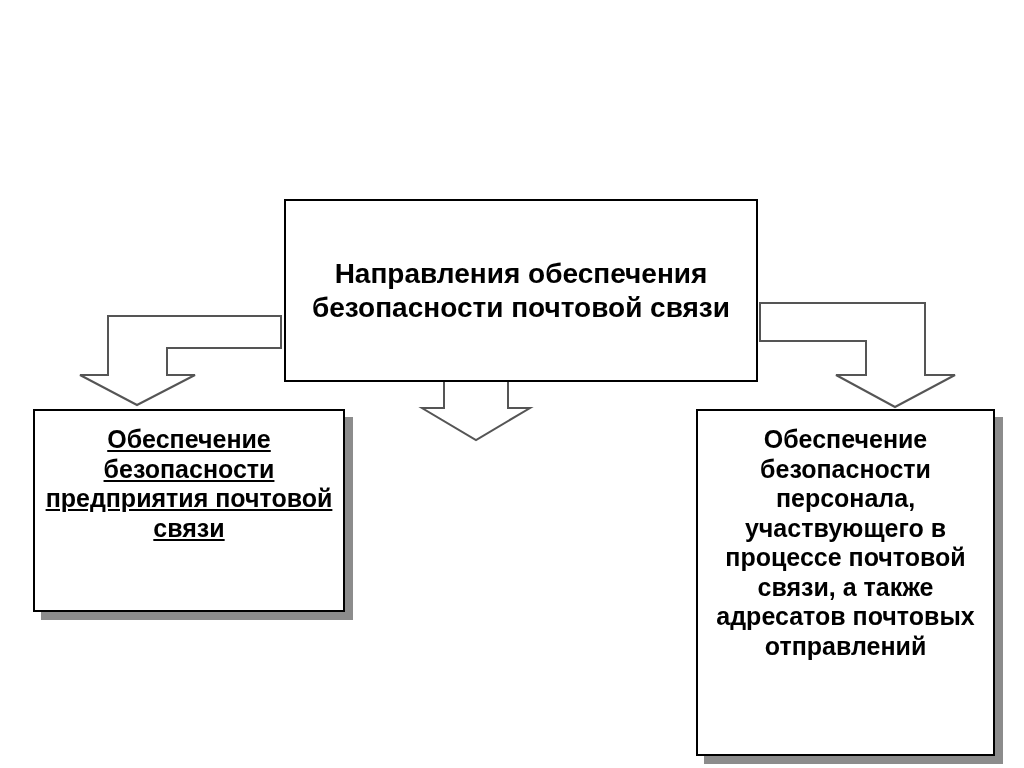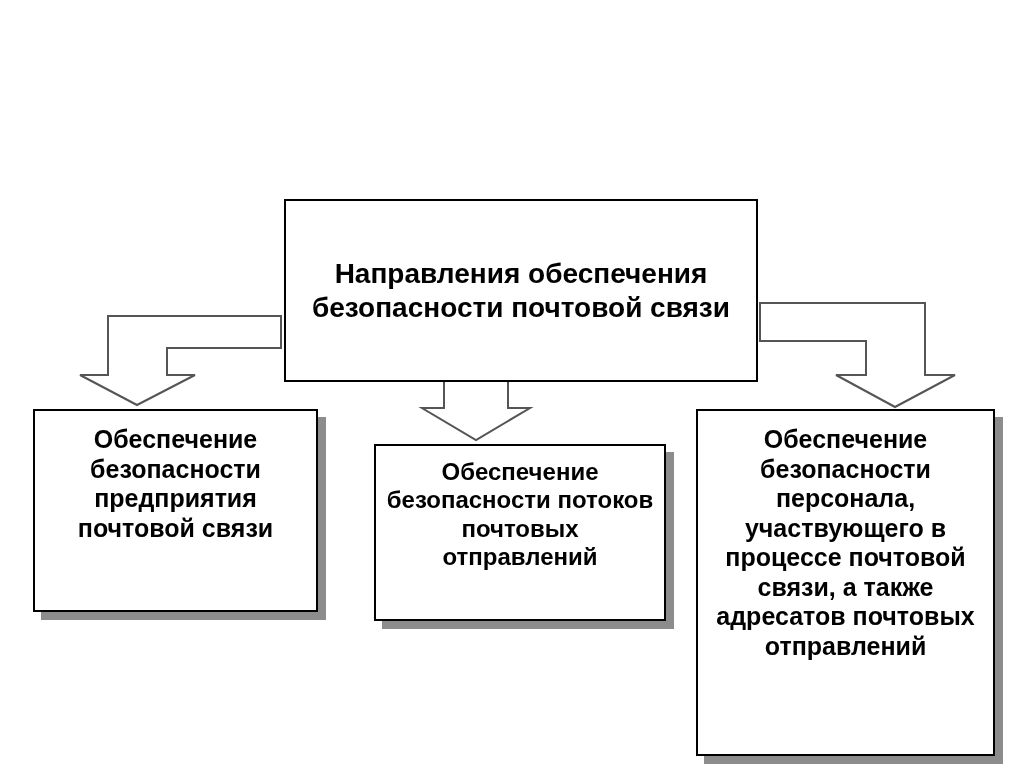--- a/index.html
+++ b/index.html
@@ -52,24 +52,25 @@
     height: 183px;
     border-width: 2px;
     font-size: 28px;
     align-items: center;
     padding: 12px 14px;
   }
   
   #node-enterprise {
     left: 33px;
     top: 409px;
-    width: 285px;
+    width: 312px;
     height: 203px;
     font-size: 25px;
     padding: 14px 8px 0 8px;
+    text-decoration: underline;
   }
   #node-flows {
     left: 374px;
     top: 444px;
     width: 292px;
     height: 177px;
     font-size: 24px;
     padding: 12px 8px 0 8px;
   }
   #node-personnel {
@@ -121,21 +122,18 @@
   </svg>
 
   <div class="node" id="node-root">
     <span class="node-text">Направления обеспечения безопасности почтовой связи</span>
   </div>
 
   <div class="node shadowed" id="node-enterprise">
     <span class="node-text">Обеспечение безопасности предприятия почтовой связи</span>
   </div>
 
-  <div class="node shadowed" id="node-flows">
-    <span class="node-text">Обеспечение безопасности потоков почтовых отправлений</span>
-  </div>
 
   <div class="node shadowed" id="node-personnel">
     <span class="node-text">Обеспечение безопасности персонала, участвующего в процессе почтовой связи, а также адресатов почтовых отправлений</span>
   </div>
 
 </div>
 
 </body></html>

